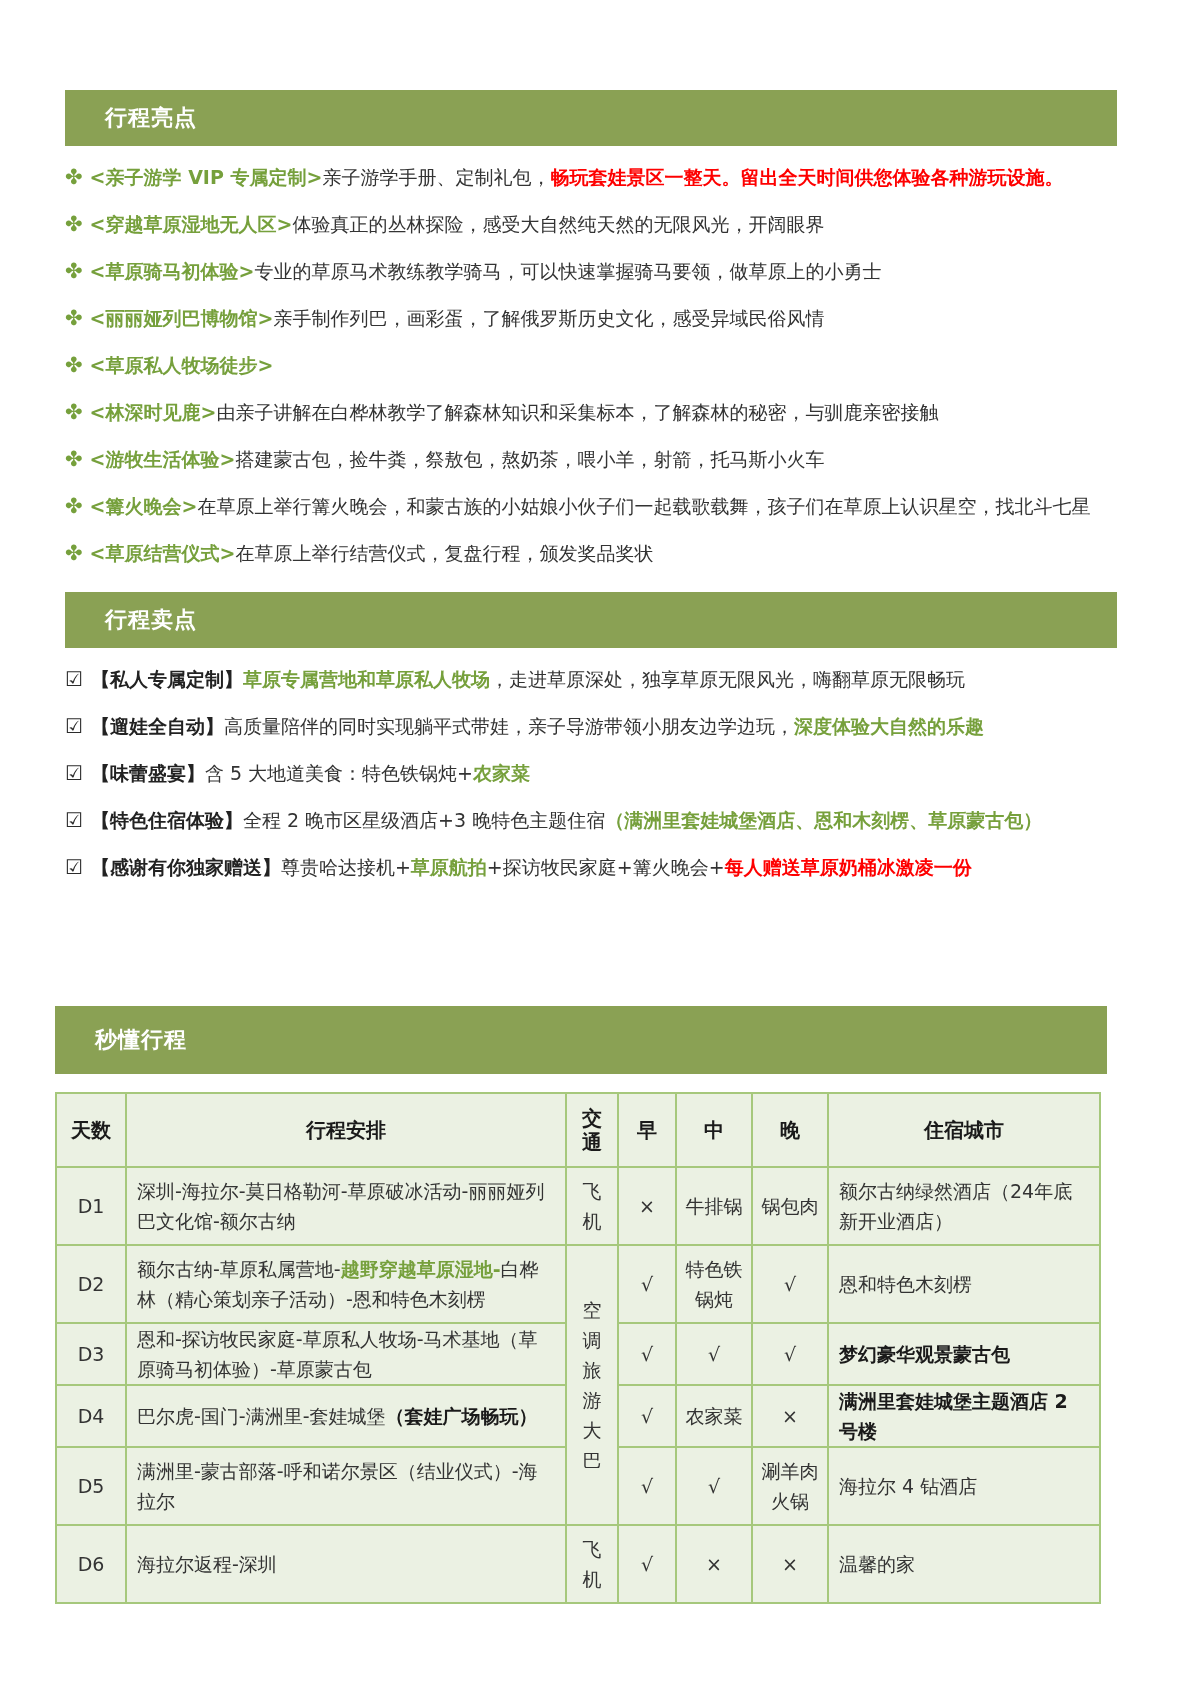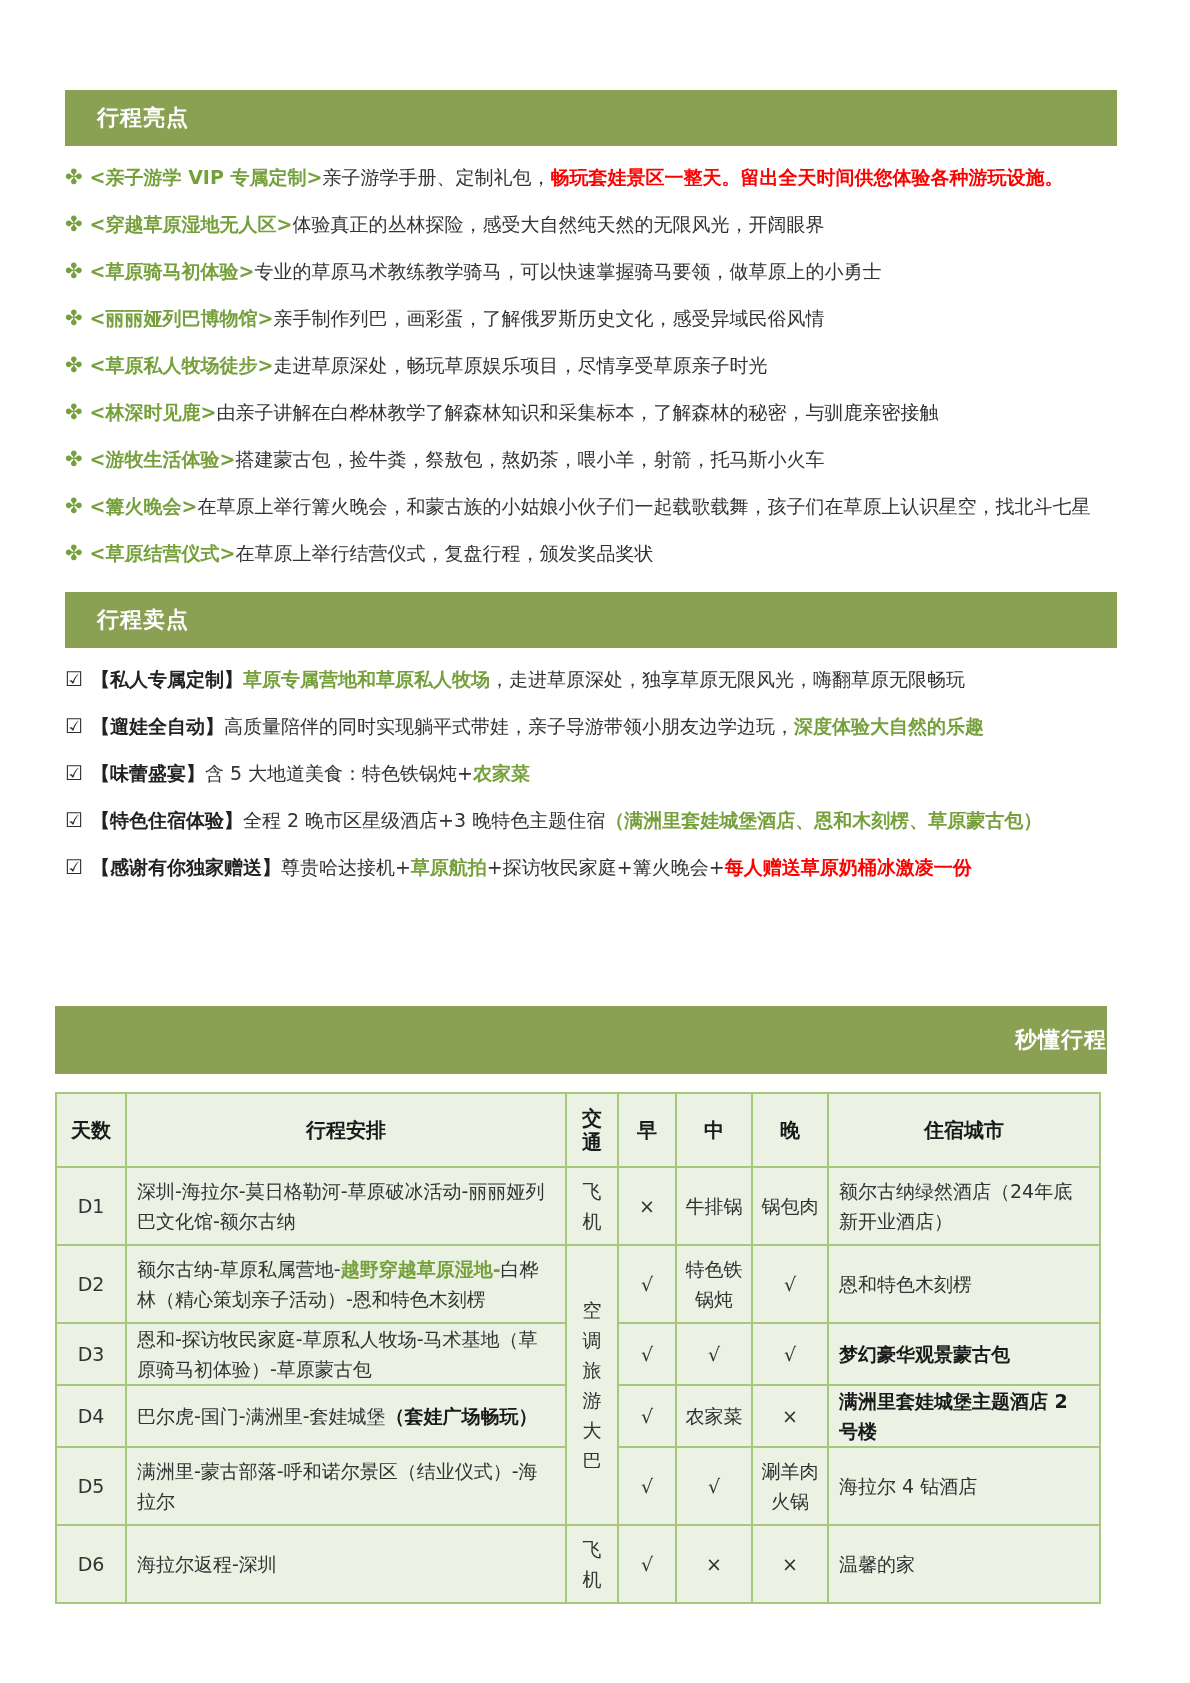--- a/index.html
+++ b/index.html
@@ -18,24 +18,25 @@
     background:#8aa154;
   }
   .bar .bar-title {
     display:inline-block;
     padding-left:32px;
     line-height:56px;
     font-size:22px;
     font-weight:bold;
     color:#ffffff;
     letter-spacing:1px;
+    margin-left:8px;
   }
   .bar-first { margin-top:90px; }
   .bar-mid   { margin-top:25px; }
-  .bar-wide  { margin-top:125px; margin-left:55px; height:68px;text-align:right; }
+  .bar-wide  { margin-top:125px; margin-left:55px; height:68px; }
   .bar-wide .bar-title { line-height:68px; }
 
   .bullet-list { margin:18px 0 0 65px; width:1060px; }
   .bullet-item {
     display:flex;
     align-items:flex-start;
     margin-bottom:20px;
     font-size:19px;
     line-height:27px;
     white-space:nowrap;
@@ -113,21 +114,20 @@
           <span>专业的草原马术教练教学骑马，可以快速掌握骑马要领，做草原上的小勇士</span>
         </div>
         <div class="bullet-item">
           <span class="flower">✤</span>
           <span class="hl-tag">&lt;丽丽娅列巴博物馆&gt;</span>
           <span>亲手制作列巴，画彩蛋，了解俄罗斯历史文化，感受异域民俗风情</span>
         </div>
         <div class="bullet-item">
           <span class="flower">✤</span>
           <span class="hl-tag">&lt;草原私人牧场徒步&gt;</span>
-          <span>走进草原深处，畅玩草原娱乐项目，尽情享受草原亲子时光</span>
         </div>
         <div class="bullet-item">
           <span class="flower">✤</span>
           <span class="hl-tag">&lt;林深时见鹿&gt;</span>
           <span>由亲子讲解在白桦林教学了解森林知识和采集标本，了解森林的秘密，与驯鹿亲密接触</span>
         </div>
         <div class="bullet-item">
           <span class="flower">✤</span>
           <span class="hl-tag">&lt;游牧生活体验&gt;</span>
           <span>搭建蒙古包，捡牛粪，祭敖包，熬奶茶，喂小羊，射箭，托马斯小火车</span>

